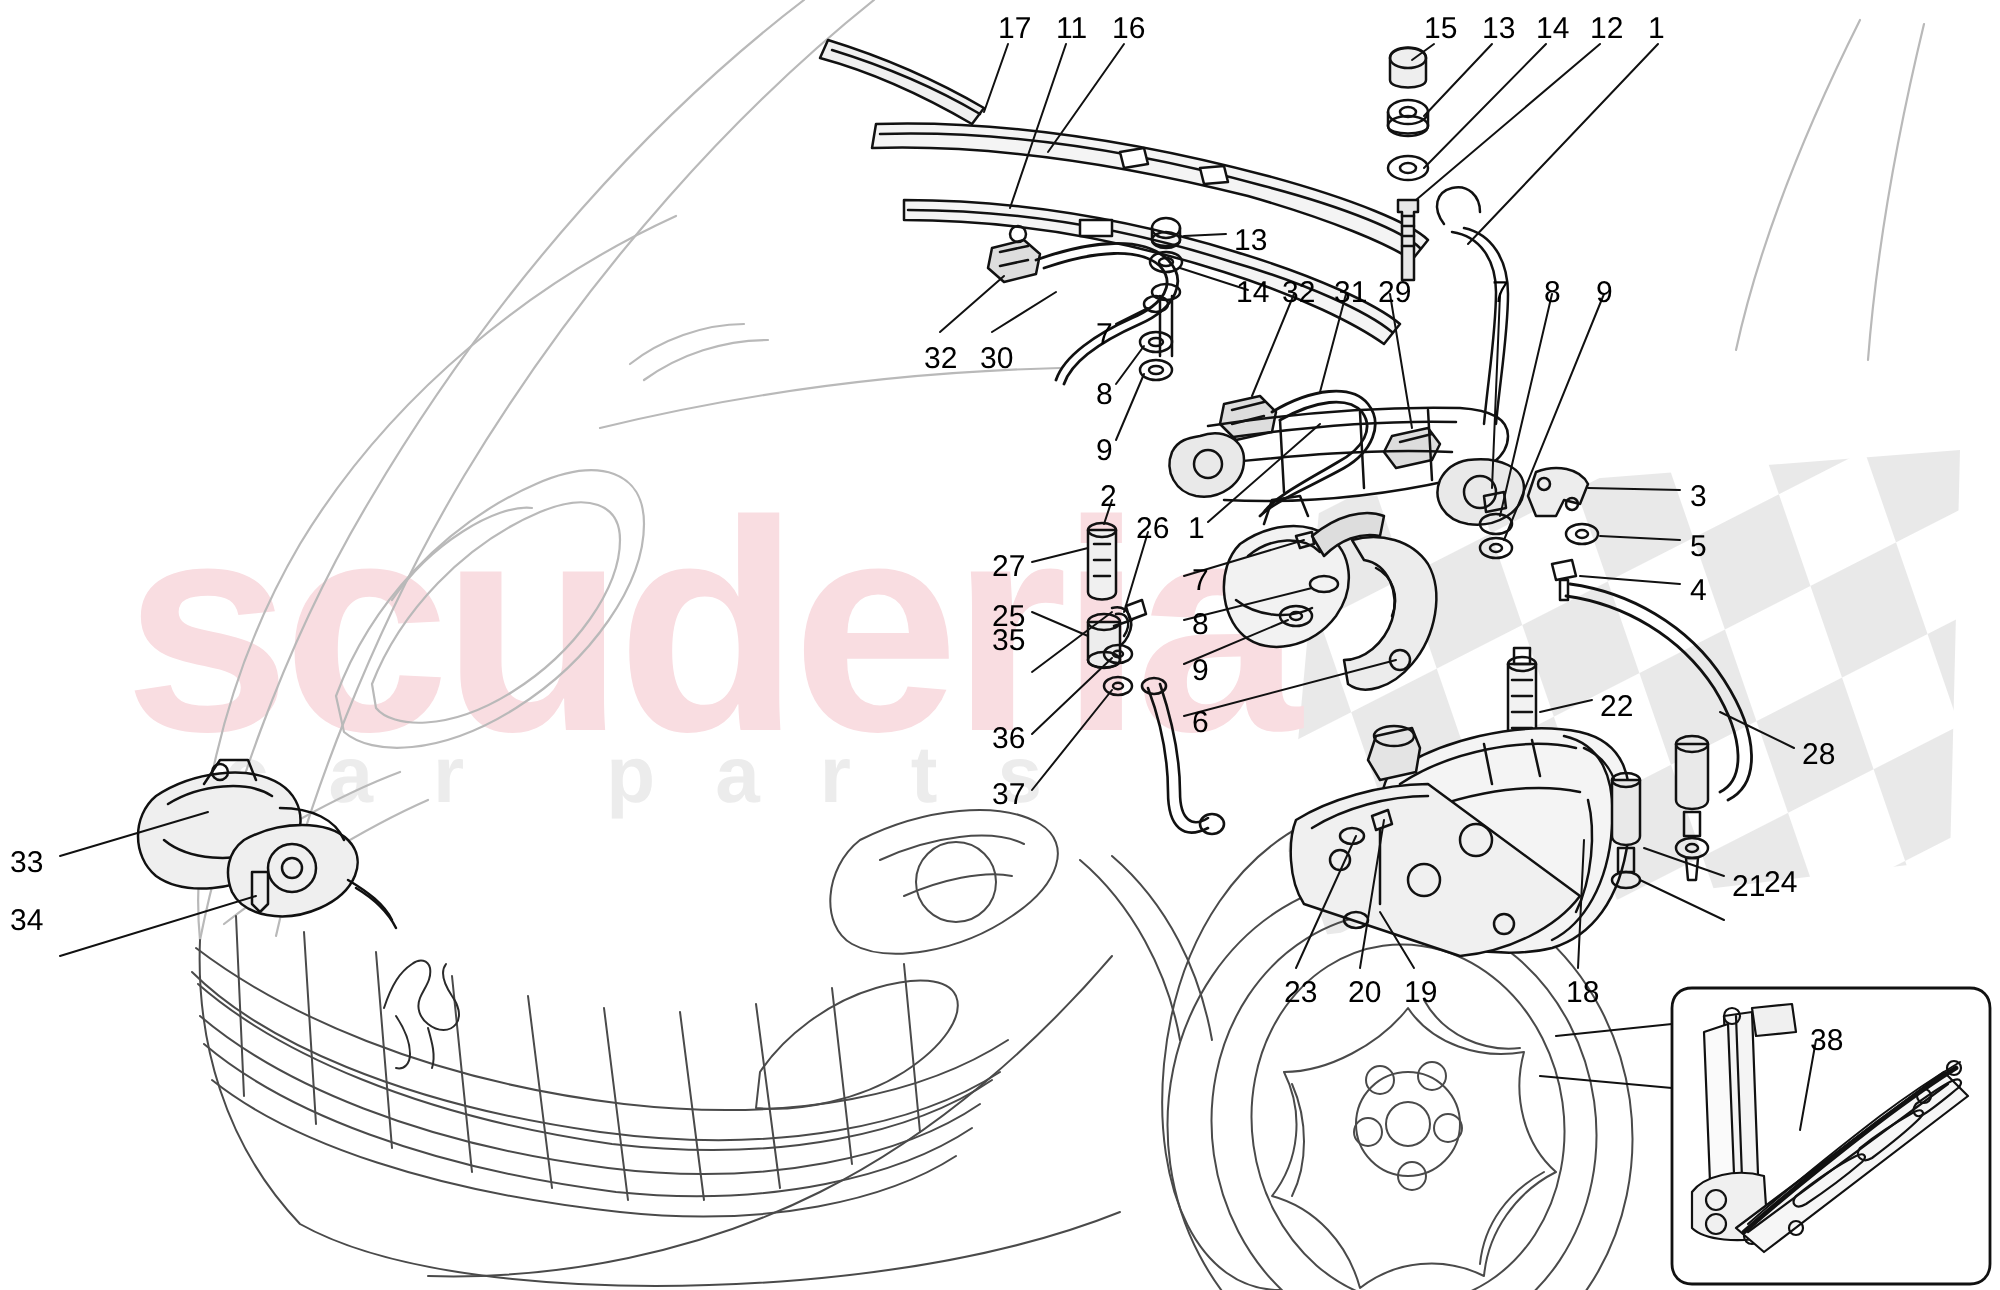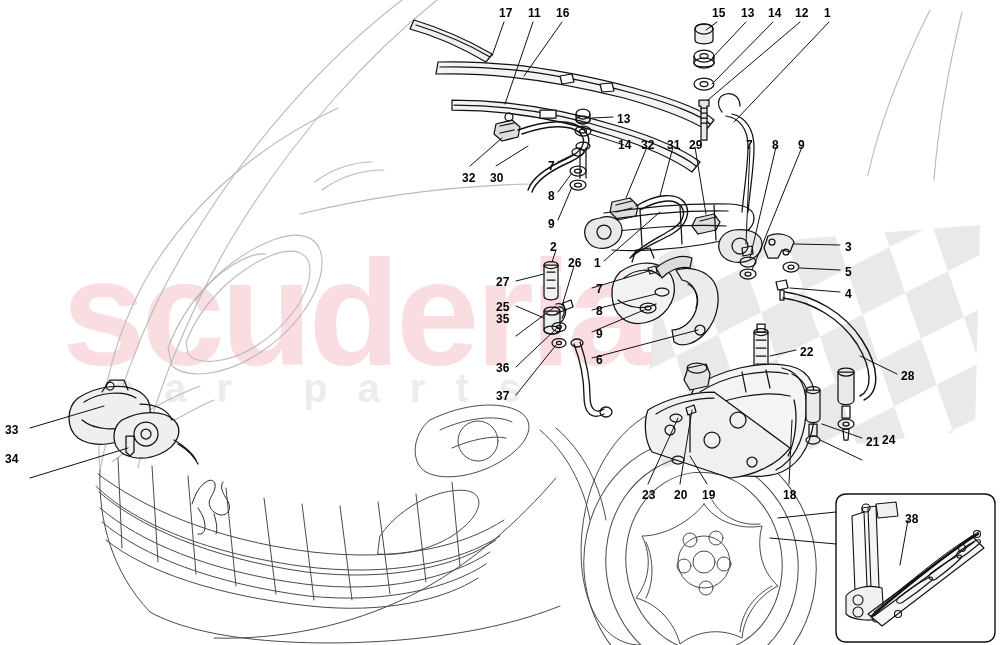--- a/index.html
+++ b/index.html
@@ -4,21 +4,21 @@
 <title>Parts Diagram</title>
 <style>
   html,body{margin:0;padding:0;background:#ffffff;}
   body{width:1000px;height:645px;overflow:hidden;
        font-family:"Liberation Sans",sans-serif;}
   #stage{position:relative;width:1000px;height:645px;background:#fff;}
   #stage svg.layer{position:absolute;left:0;top:0;width:1000px;height:645px;}
   .callout-num{
      position:absolute;
      font-family:"Liberation Sans",sans-serif;
-     font-size:12px;font-weight:bold;color:#000;
+     font-size:15px;font-weight:normal;color:#000;
      line-height:1;letter-spacing:0px;white-space:nowrap;
      -webkit-user-select:none;user-select:none;
   }
   .wm-main{
      position:absolute;
      font-family:"Liberation Sans",sans-serif;
      font-weight:bold;
      font-size:150px;
      color:#f9dde1;
      letter-spacing:-4px;

